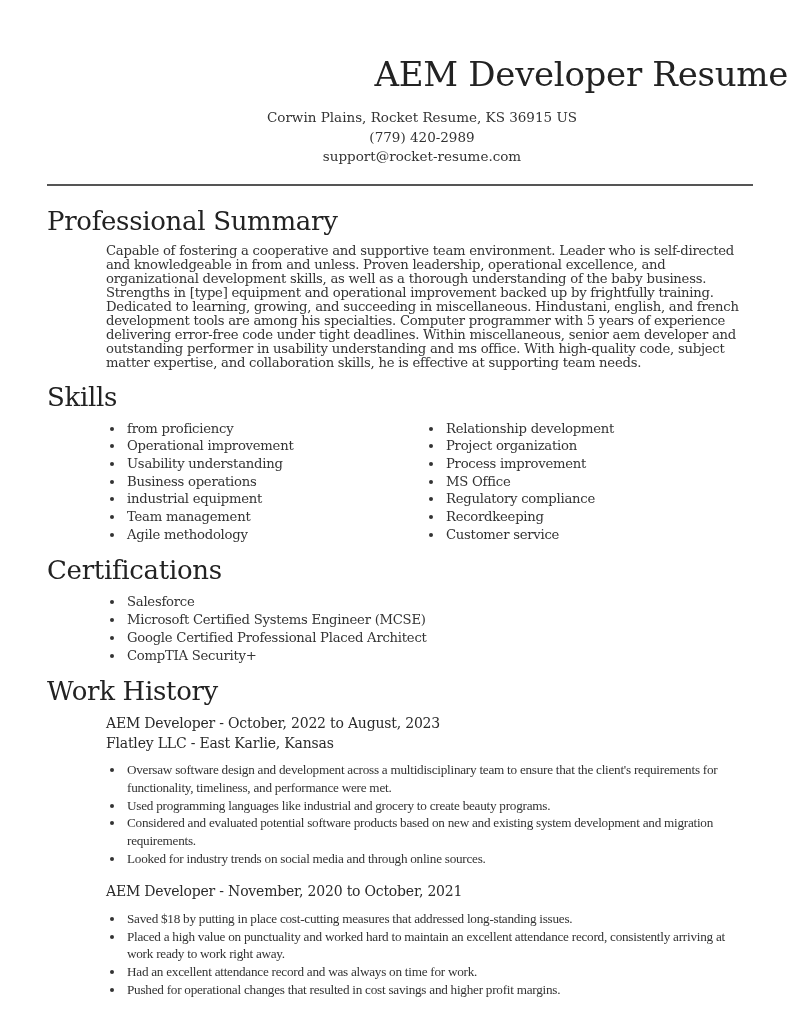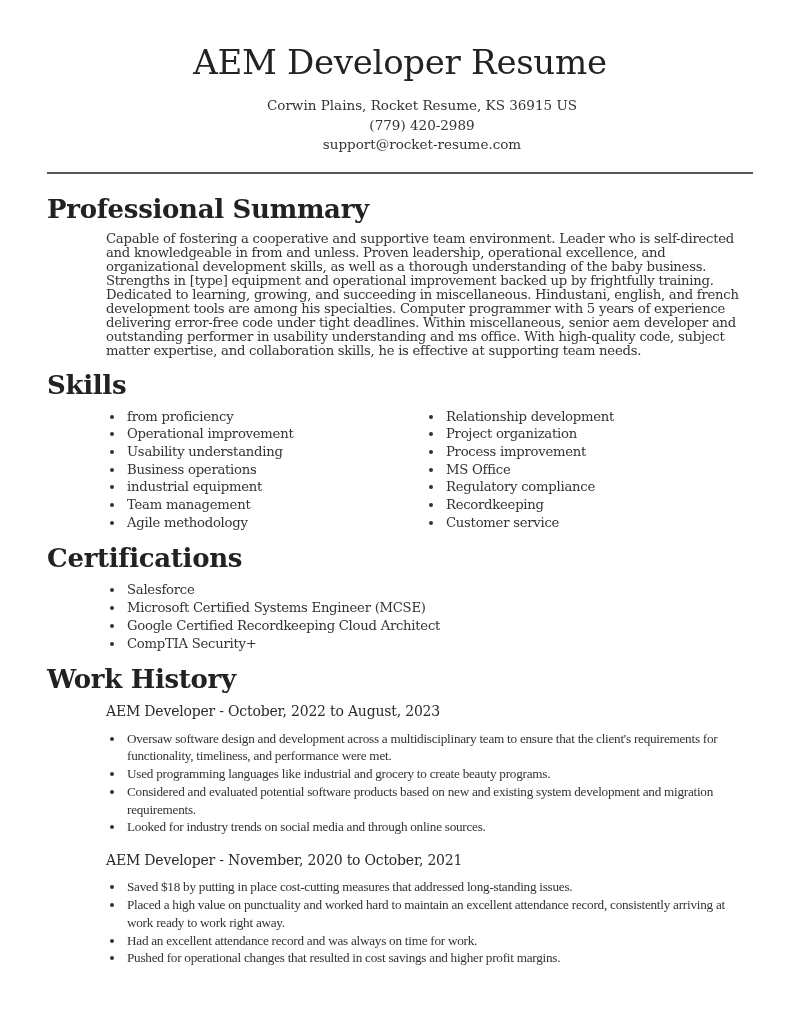--- a/index.html
+++ b/index.html
@@ -5,27 +5,27 @@
   html, body { margin: 0; padding: 0; background: #ffffff; }
   body {
     width: 800px; height: 1035px; overflow: hidden;
     font-family: "DejaVu Serif", "Liberation Serif", serif;
     color: #2a2a2a;
   }
   .page { position: relative; width: 800px; }
   .header { text-align: center; padding-top: 40px; }
   .name {
     font-size: 34px; font-weight: normal; color: #222;
-    margin: 0; line-height: 44px; letter-spacing: -0.3px;
+    margin: 12px; line-height: 44px; letter-spacing: -0.3px; text-align: right;
   }
   .contact { margin-top: 12px; font-size: 13.5px; line-height: 19.5px; color: #333; margin-left: 44px; }
   .contact div { white-space: nowrap; }
   .rule { margin: 17px 47px 0 47px; border: 0; border-top: 2px solid #555; height: 0; }
   h2 {
-    font-size: 26px; font-weight: bold; color: #222;
+    font-size: 26px; font-weight: normal; color: #222;
     margin: 0; padding-left: 47px; line-height: 34px; letter-spacing: -0.3px;
   }
   .sec-summary { margin-top: 18px; }
   .summary {
     margin: 6px 47px 0 106px; font-size: 13.2px; line-height: 14px; color: #333;
     letter-spacing: -0.25px;
   }
   .sec-skills { margin-top: 10px; }
   .skills-grid { display: flex; margin: 6px 0 0 0; }
   ul { margin: 0; padding: 0; list-style: none; }
@@ -87,31 +87,32 @@
         <li>Customer service</li>
       </ul>
     </div>
   </section>
 
   <section class="sec-certs">
     <h2>Certifications</h2>
     <ul class="certs-list">
       <li>Salesforce</li>
       <li>Microsoft Certified Systems Engineer (MCSE)</li>
-      <li>Google Certified Recordkeeping Cloud Architect</li>
+      <li>Google Certified Professional Placed Architect</li>
       <li>CompTIA Security+</li>
     </ul>
   </section>
 
   <section class="sec-work">
     <h2>Work History</h2>
 
     <div class="job">
       <div class="job-head">
         <div>AEM Developer - October, 2022 to August, 2023</div>
+        <div>Flatley LLC - East Karlie, Kansas</div>
       </div>
       <ul class="job-list">
         <li>Oversaw software design and development across a multidisciplinary team to ensure that the client's requirements for functionality, timeliness, and performance were met.</li>
         <li>Used programming languages like industrial and grocery to create beauty programs.</li>
         <li>Considered and evaluated potential software products based on new and existing system development and migration requirements.</li>
         <li>Looked for industry trends on social media and through online sources.</li>
       </ul>
     </div>
 
     <div class="job job2">

